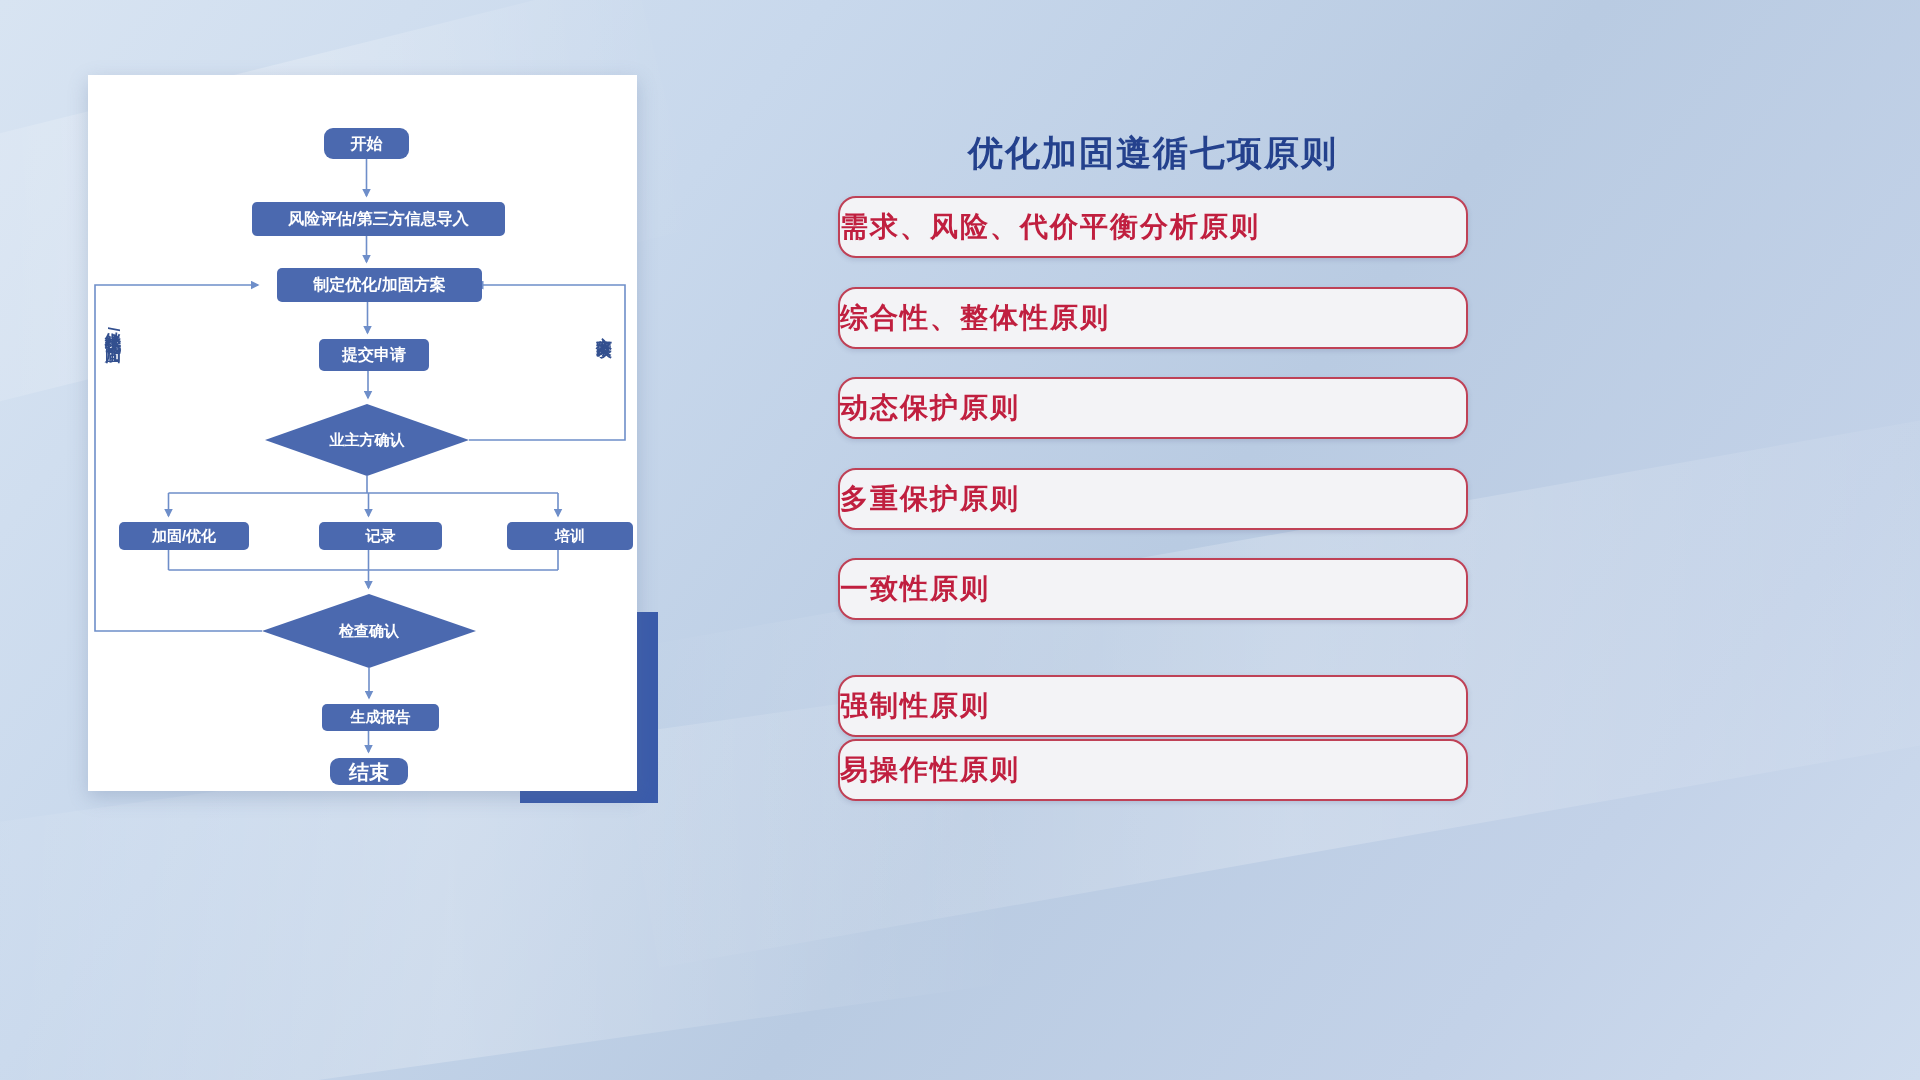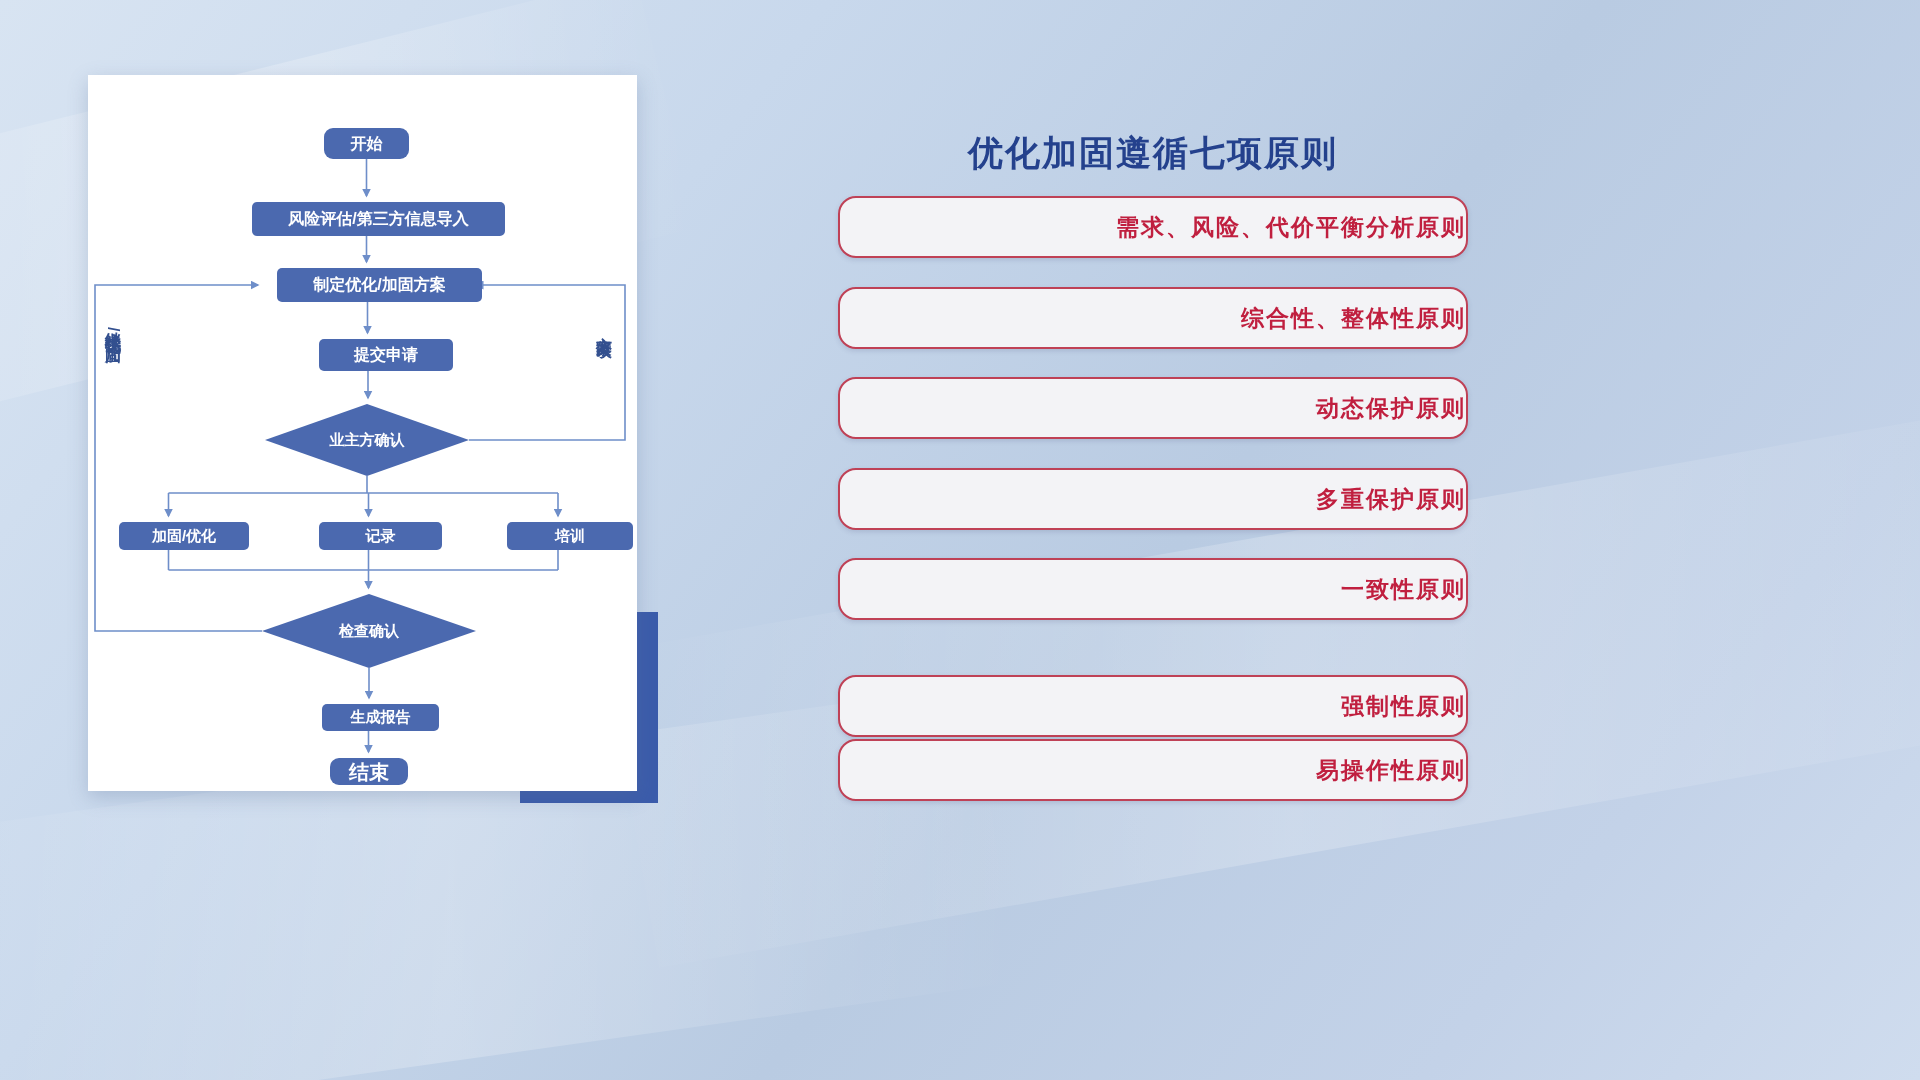--- a/index.html
+++ b/index.html
@@ -48,21 +48,21 @@
   }
   .rect   { border-radius: 5px; margin-left: 12px; }
   .pill   { border-radius: 9px; }
   .diamond {
     clip-path: polygon(50% 0%, 100% 50%, 50% 100%, 0% 50%);
     font-size: 15px;
   }
   .n-start   { left: 236px; top: 53px;  width: 85px;  height: 31px; }
   .n-risk    { left: 152px; top: 127px; width: 253px; height: 34px; }
   .n-plan    { left: 177px; top: 193px; width: 205px; height: 34px; }
-  .n-submit  { left: 219px; top: 264px; width: 134px; height: 32px; }
+  .n-submit  { left: 219px; top: 264px; width: 110px; height: 32px; }
   .n-owner   { left: 177px; top: 329px; width: 204px; height: 72px; }
   .n-harden  { left: 19px;  top: 447px; width: 130px; height: 28px; font-size: 15px; }
   .n-record  { left: 219px; top: 447px; width: 123px; height: 28px; font-size: 15px; }
   .n-train   { left: 407px; top: 447px; width: 126px; height: 28px; font-size: 15px; }
   .n-check   { left: 174px; top: 519px; width: 214px; height: 74px; }
   .n-report  { left: 222px; top: 629px; width: 117px; height: 27px; font-size: 15px; }
   .n-end     { left: 242px; top: 683px; width: 78px;  height: 27px; font-size: 20px; }
 
   .loop-label {
     position: absolute;
@@ -78,22 +78,22 @@
     position: absolute; left: 838px; top: 94px; width: 630px;
     text-align: center; font-size: 35px; font-weight: bold; letter-spacing: 2px;
     color: var(--title-color, #24418d);
     margin-top: 36px;
   }
   .card {
     position: absolute; left: 838px; width: 630px; height: 62px;
     background: var(--card-bg, #f3f3f6);
     border: 2px solid var(--card-border, #bf4156);
     border-radius: 18px;
-    display: flex; align-items: center; justify-content: flex-end;
-    font-size: 23px; font-weight: 600; letter-spacing: 2px;
+    display: flex; align-items: center; justify-content: flex-start;
+    font-size: 28px; font-weight: 600; letter-spacing: 2px;
     color: var(--card-text, #c01f3f);
     box-shadow: 0 2px 5px rgba(70,80,120,0.18);
   }
   .card-1 { top: 196px; }
   .card-2 { top: 287px; }
   .card-3 { top: 377px; }
   .card-4 { top: 468px; }
   .card-5 { top: 558px; }
   .card-6 { top: 649px; margin-top: 26px; }
   .card-7 { top: 739px; }

